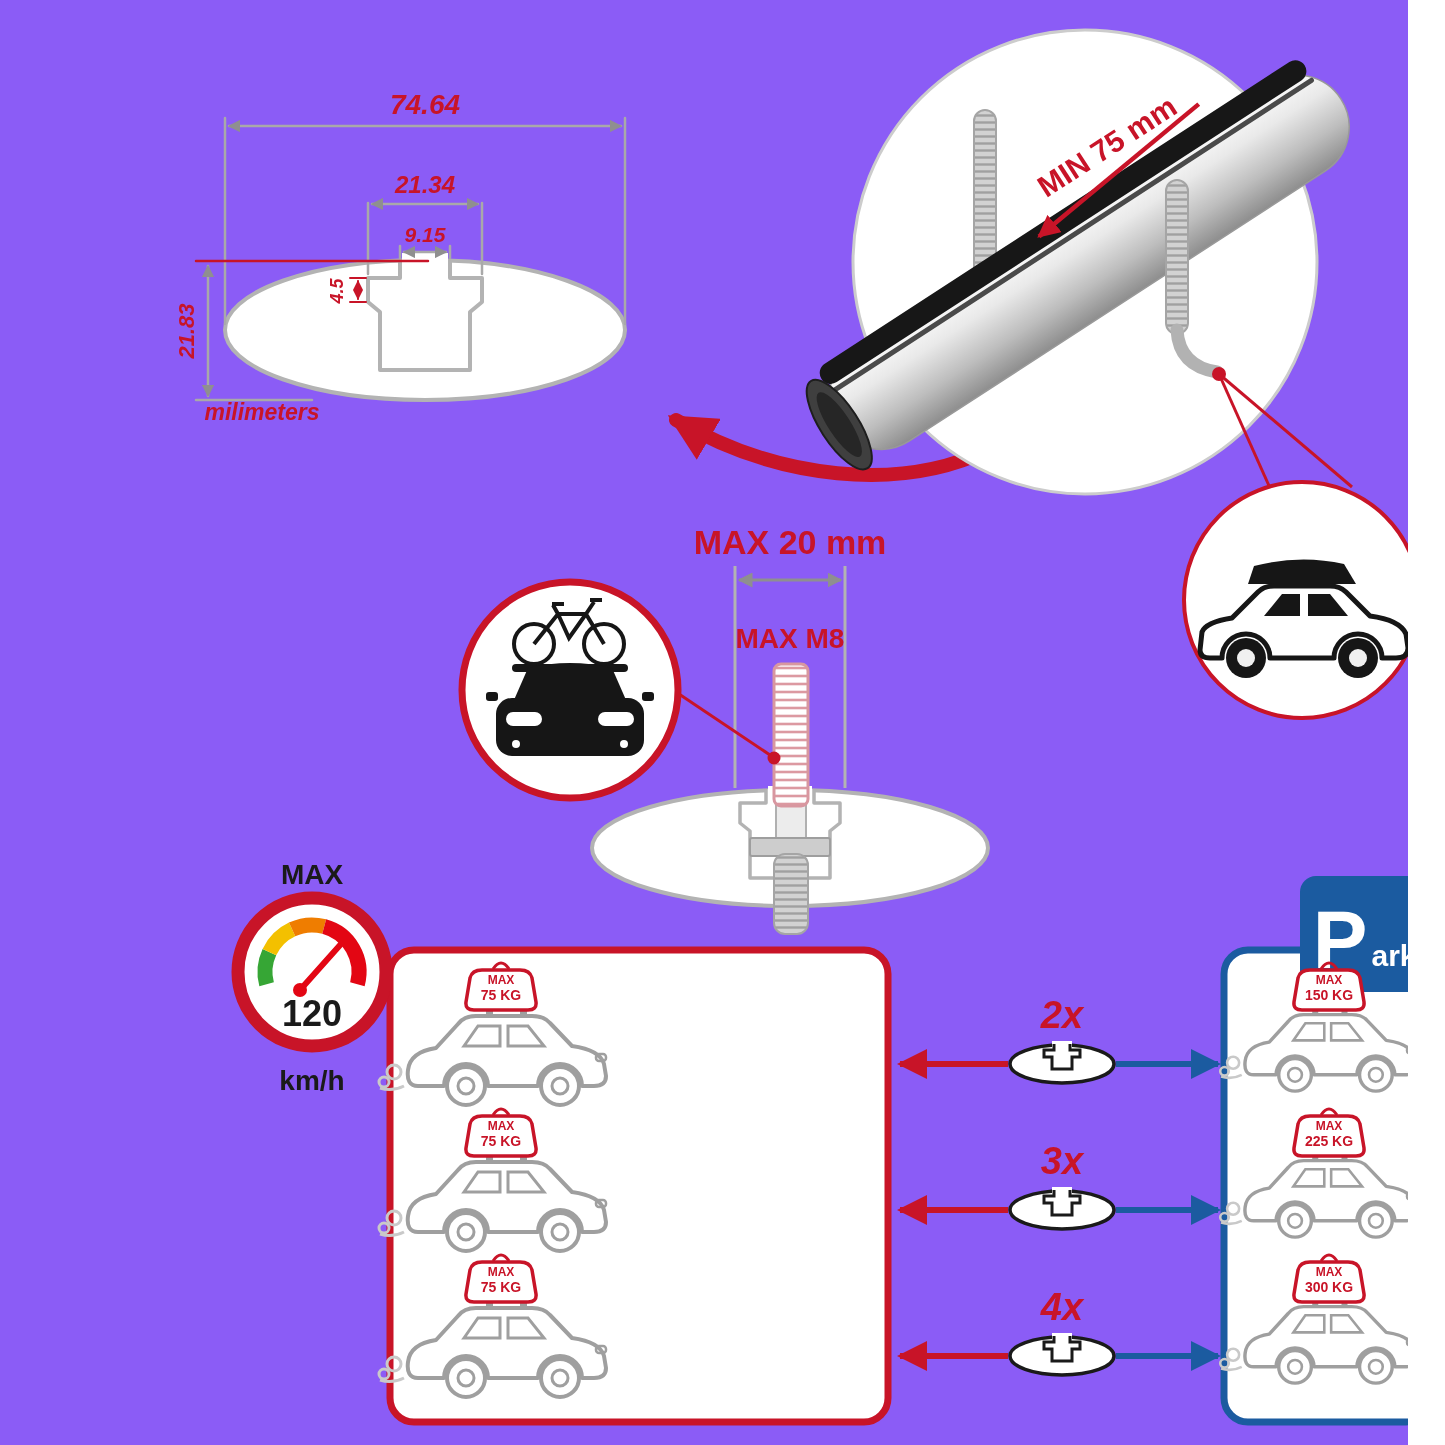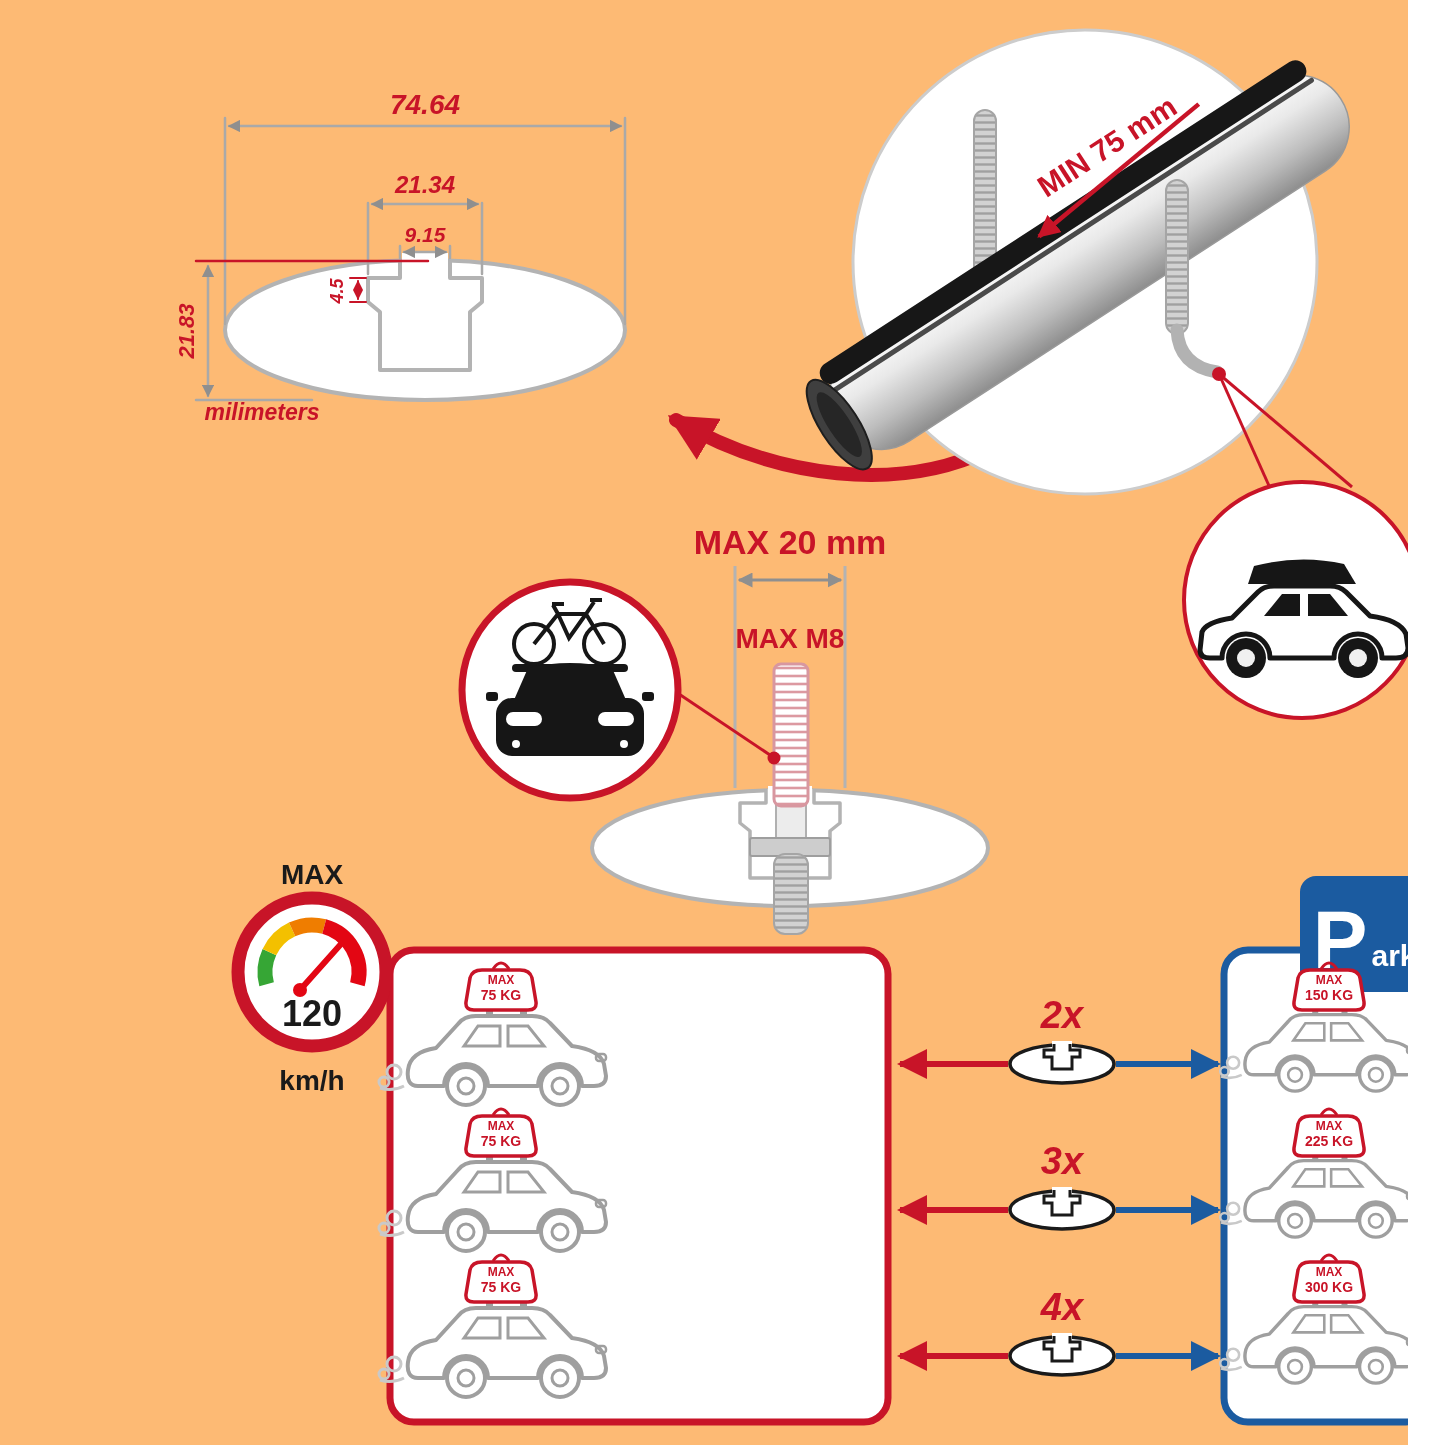--- a/index.html
+++ b/index.html
@@ -1,16 +1,16 @@
 <!DOCTYPE html>
 <html><head>
 <meta charset="utf-8">
 <style>
   html,body{margin:0;padding:0;background:#ffffff;}
-  .canvas{position:relative;width:1408px;height:1445px;background:#fdba74;overflow:hidden;}
+  .canvas{position:relative;width:1408px;height:1445px;background:#8b5cf6;overflow:hidden;}
   svg{display:block;font-family:"Liberation Sans",sans-serif;}
   text{font-family:"Liberation Sans",sans-serif;}
   .dim{fill:#c81428;font-weight:bold;font-style:italic;text-anchor:middle;}
   .lblred{fill:#c81428;font-weight:bold;text-anchor:middle;}
   .lbldark{fill:#1a1a1a;font-weight:bold;text-anchor:middle;}
   .bagtxt{fill:#c81428;font-weight:bold;text-anchor:middle;}
   .white{fill:#ffffff;font-weight:bold;text-anchor:middle;}
 </style>
 </head>
 <body>

